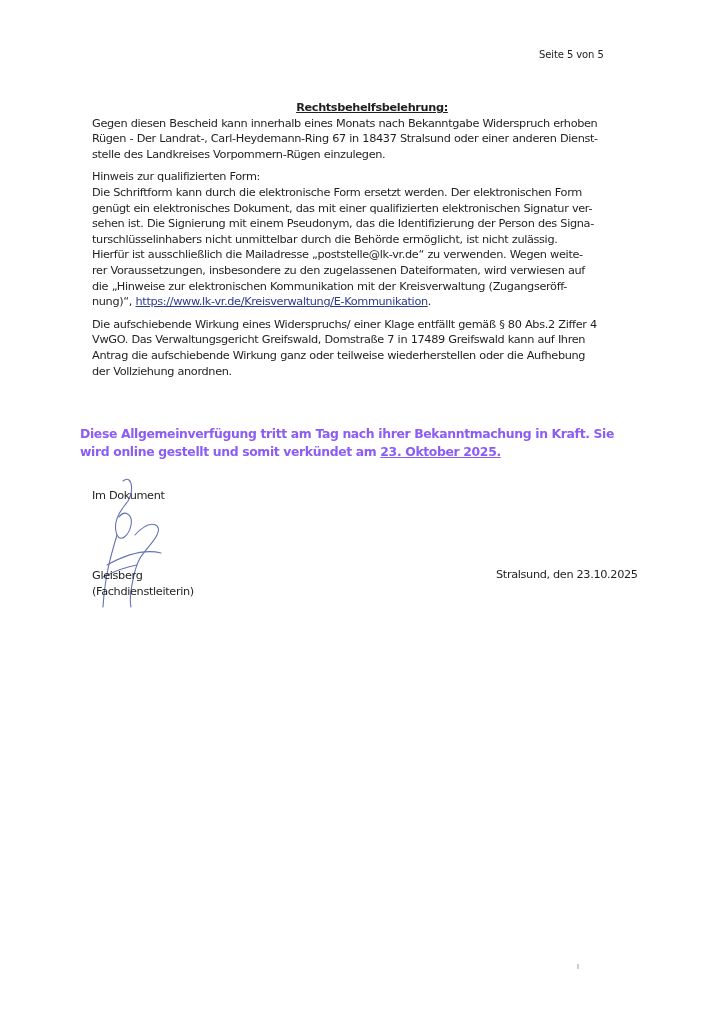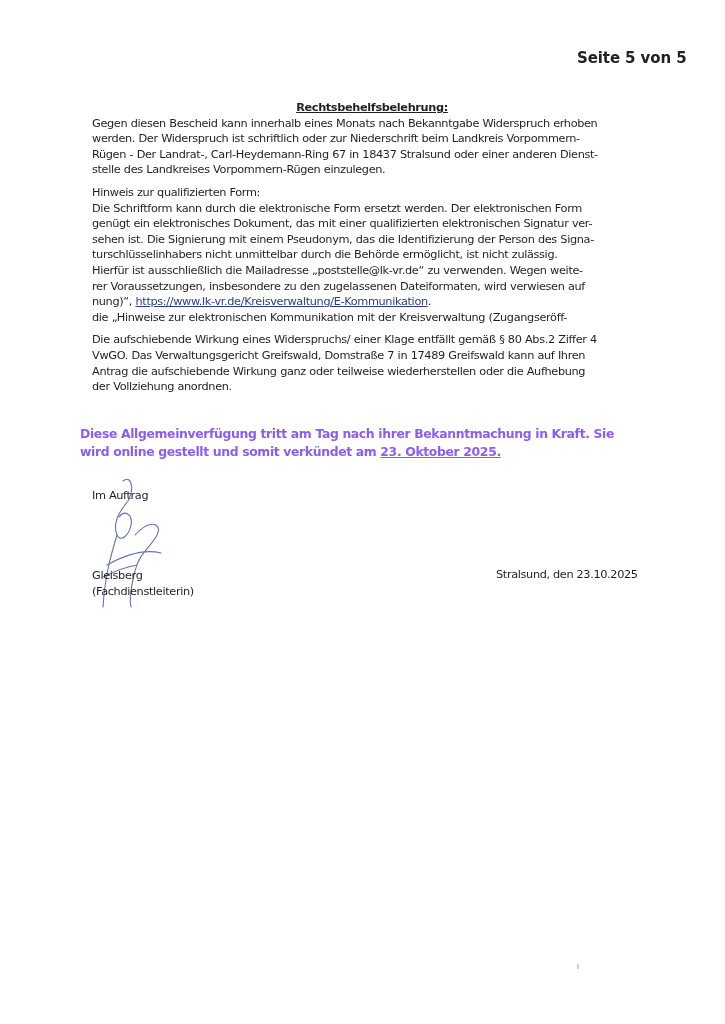--- a/index.html
+++ b/index.html
@@ -11,23 +11,23 @@
       width: 725px;
       height: 1024px;
       position: relative;
       overflow: hidden;
       font-family: "DejaVu Sans", sans-serif;
       color: #1f1f1f;
     }
     .page-number {
       position: absolute;
       top: 49px;
-      left: 577px;
-      font-size: 15px;
-      font-weight: bold;
+      left: 539px;
+      font-size: 10px;
+      font-weight: normal;
       color: #222;
       letter-spacing: -0.1px;
     }
     .content {
       position: absolute;
       left: 92px;
       top: 100px;
       width: 560px;
       font-size: 11.3px;
       line-height: 15.6px;
@@ -110,51 +110,50 @@
   </style>
 </head>
 <body>
 
 <div class="page-number">Seite 5 von 5</div>
 
 <div class="content">
   <p>
     <span class="line heading">Rechtsbehelfsbelehrung:</span>
     <span class="line">Gegen diesen Bescheid kann innerhalb eines Monats nach Bekanntgabe Widerspruch erhoben</span>
-    <span class="line">werden. Der Widerspruch ist schriftlich oder zur Niederschrift beim Landkreis Vorpommern-</span>
     <span class="line">Rügen - Der Landrat-, Carl-Heydemann-Ring 67 in 18437 Stralsund oder einer anderen Dienst-</span>
     <span class="line">stelle des Landkreises Vorpommern-Rügen einzulegen.</span>
   </p>
   <div class="para-gap"></div>
   <p>
     <span class="line">Hinweis zur qualifizierten Form:</span>
     <span class="line">Die Schriftform kann durch die elektronische Form ersetzt werden. Der elektronischen Form</span>
     <span class="line">genügt ein elektronisches Dokument, das mit einer qualifizierten elektronischen Signatur ver-</span>
     <span class="line">sehen ist. Die Signierung mit einem Pseudonym, das die Identifizierung der Person des Signa-</span>
     <span class="line">turschlüsselinhabers nicht unmittelbar durch die Behörde ermöglicht, ist nicht zulässig.</span>
     <span class="line">Hierfür ist ausschließlich die Mailadresse „poststelle@lk-vr.de“ zu verwenden. Wegen weite-</span>
     <span class="line">rer Voraussetzungen, insbesondere zu den zugelassenen Dateiformaten, wird verwiesen auf</span>
+    <span class="line">die „Hinweise zur elektronischen Kommunikation mit der Kreisverwaltung (Zugangseröff-</span>
     <span class="line"><span>nung)“, </span><a class="link">https://www.lk-vr.de/Kreisverwaltung/E-Kommunikation</a><span>.</span></span>
-    <span class="line">die „Hinweise zur elektronischen Kommunikation mit der Kreisverwaltung (Zugangseröff-</span>
   </p>
   <div class="para-gap"></div>
   <p>
     <span class="line">Die aufschiebende Wirkung eines Widerspruchs/ einer Klage entfällt gemäß § 80 Abs.2 Ziffer 4</span>
     <span class="line">VwGO. Das Verwaltungsgericht Greifswald, Domstraße 7 in 17489 Greifswald kann auf Ihren</span>
     <span class="line">Antrag die aufschiebende Wirkung ganz oder teilweise wiederherstellen oder die Aufhebung</span>
     <span class="line">der Vollziehung anordnen.</span>
   </p>
 </div>
 
 <div class="effective">
   <span class="line">Diese Allgemeinverfügung tritt am Tag nach ihrer Bekanntmachung in Kraft. Sie</span>
   <span class="line"><span>wird online gestellt und somit verkündet am </span><span class="date-u">23. Oktober 2025.</span></span>
 </div>
 
-<div class="sig-block">Im Auftrag</div>
+<div class="sig-block">Im Dokument</div>
 
 <svg class="signature" viewBox="0 0 90 135">
   <g fill="none" stroke="#4a5aa8" stroke-width="1.1" stroke-linecap="round" stroke-linejoin="round" opacity="0.85">
     <path d="M28 6 C 38 -2, 40 20, 30 30 C 22 40, 18 50, 22 60 C 26 68, 34 60, 36 50 C 38 40, 30 34, 24 42"></path>
     <path d="M22 60 C 16 80, 10 100, 8 132"></path>
     <path d="M12 90 C 30 80, 50 74, 66 78"></path>
     <path d="M40 60 C 56 42, 68 50, 62 60 C 56 72, 44 78, 40 96 C 36 112, 34 124, 36 132"></path>
     <path d="M8 102 C 20 96, 30 92, 42 90"></path>
   </g>
 </svg>

